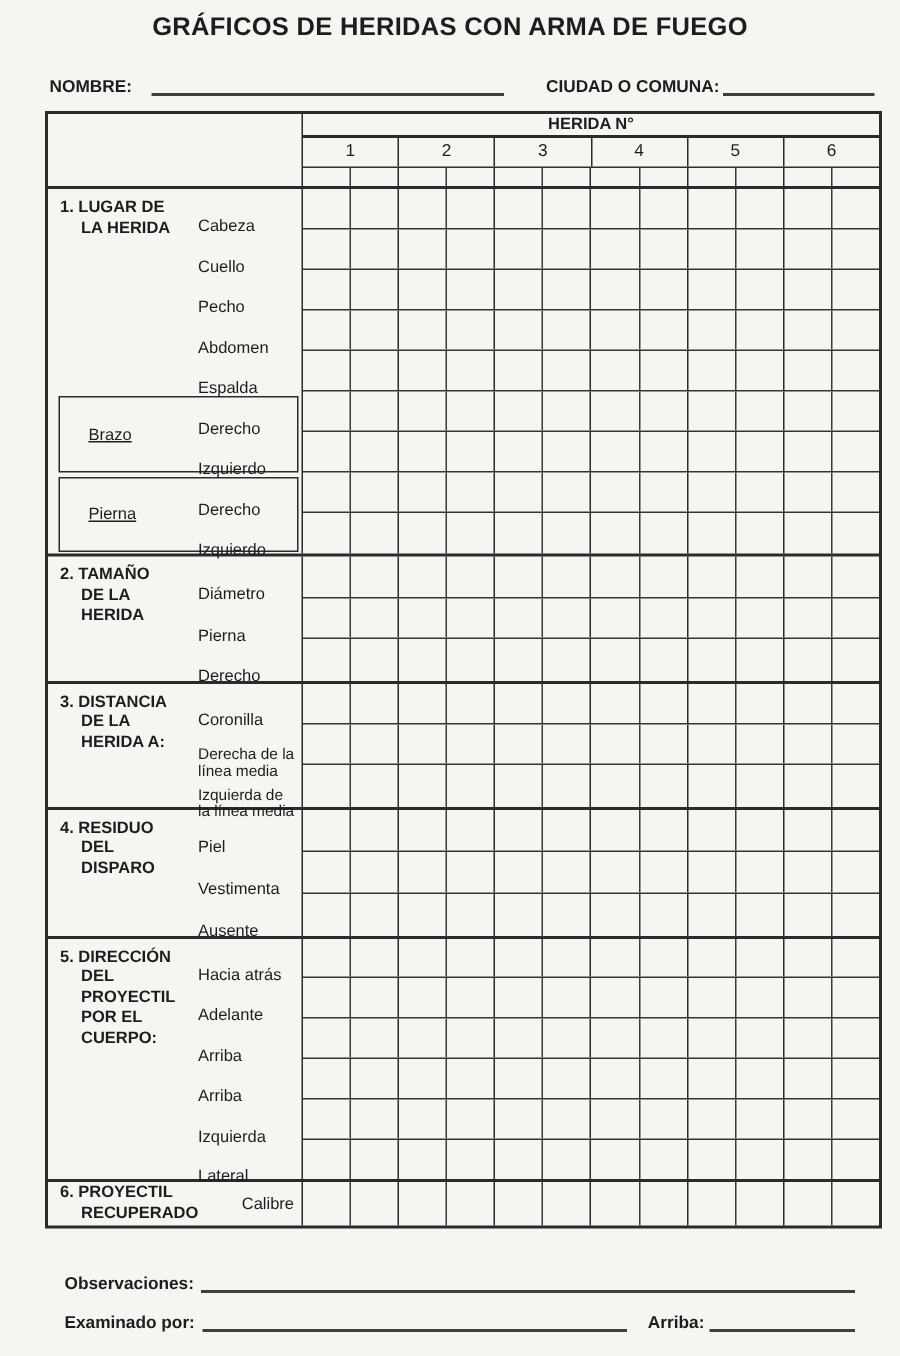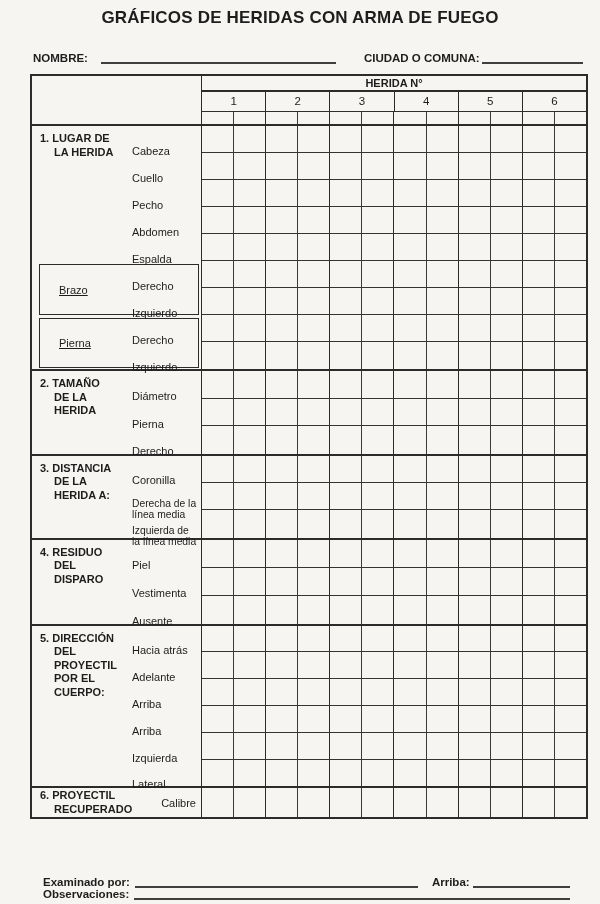--- a/index.html
+++ b/index.html
@@ -63,21 +63,21 @@
   .grp-label { position:absolute; left:19px; top:50%; transform:translateY(-50%); font-size:11px;text-decoration:underline; }
 
   
   .calibre-lbl { position:absolute; right:5px; top:0; height:100%; display:flex; align-items:center; font-size:11px; }
 
   
   .photos-row { position:absolute; top:822px; left:43px; display:flex; align-items:center; font-size:11.5px; font-weight:bold; }
   .photos-row .yes { margin-left:9px; }
   .photos-row .no  { margin-left:29px; }
   .checkbox { width:16px; height:16px; border:2px solid #2f2f2f; margin-left:6px; background:transparent; }
-  .obs-row  { position:absolute; top:847px; left:43px; right:30px; display:flex; align-items:flex-end; font-size:11.5px; font-weight:bold;margin-top:38px; }
+  .obs-row  { position:absolute; top:847px; left:43px; right:30px; display:flex; align-items:flex-end; font-size:11.5px; font-weight:bold; }
   .obs-row .uline { flex:1; margin-left:5px; }
   .exam-row { position:absolute; top:873px; left:43px; right:30px; display:flex; align-items:flex-end; font-size:11.5px; font-weight:bold; }
   .exam-row .u1 { width:283px; margin-left:5px; }
   .exam-row .lbl2 { margin-left:14px; }
   .exam-row .u2 { flex:1; margin-left:3px; }
 </style>
 </head>
 <body>
 
 <div class="page">

